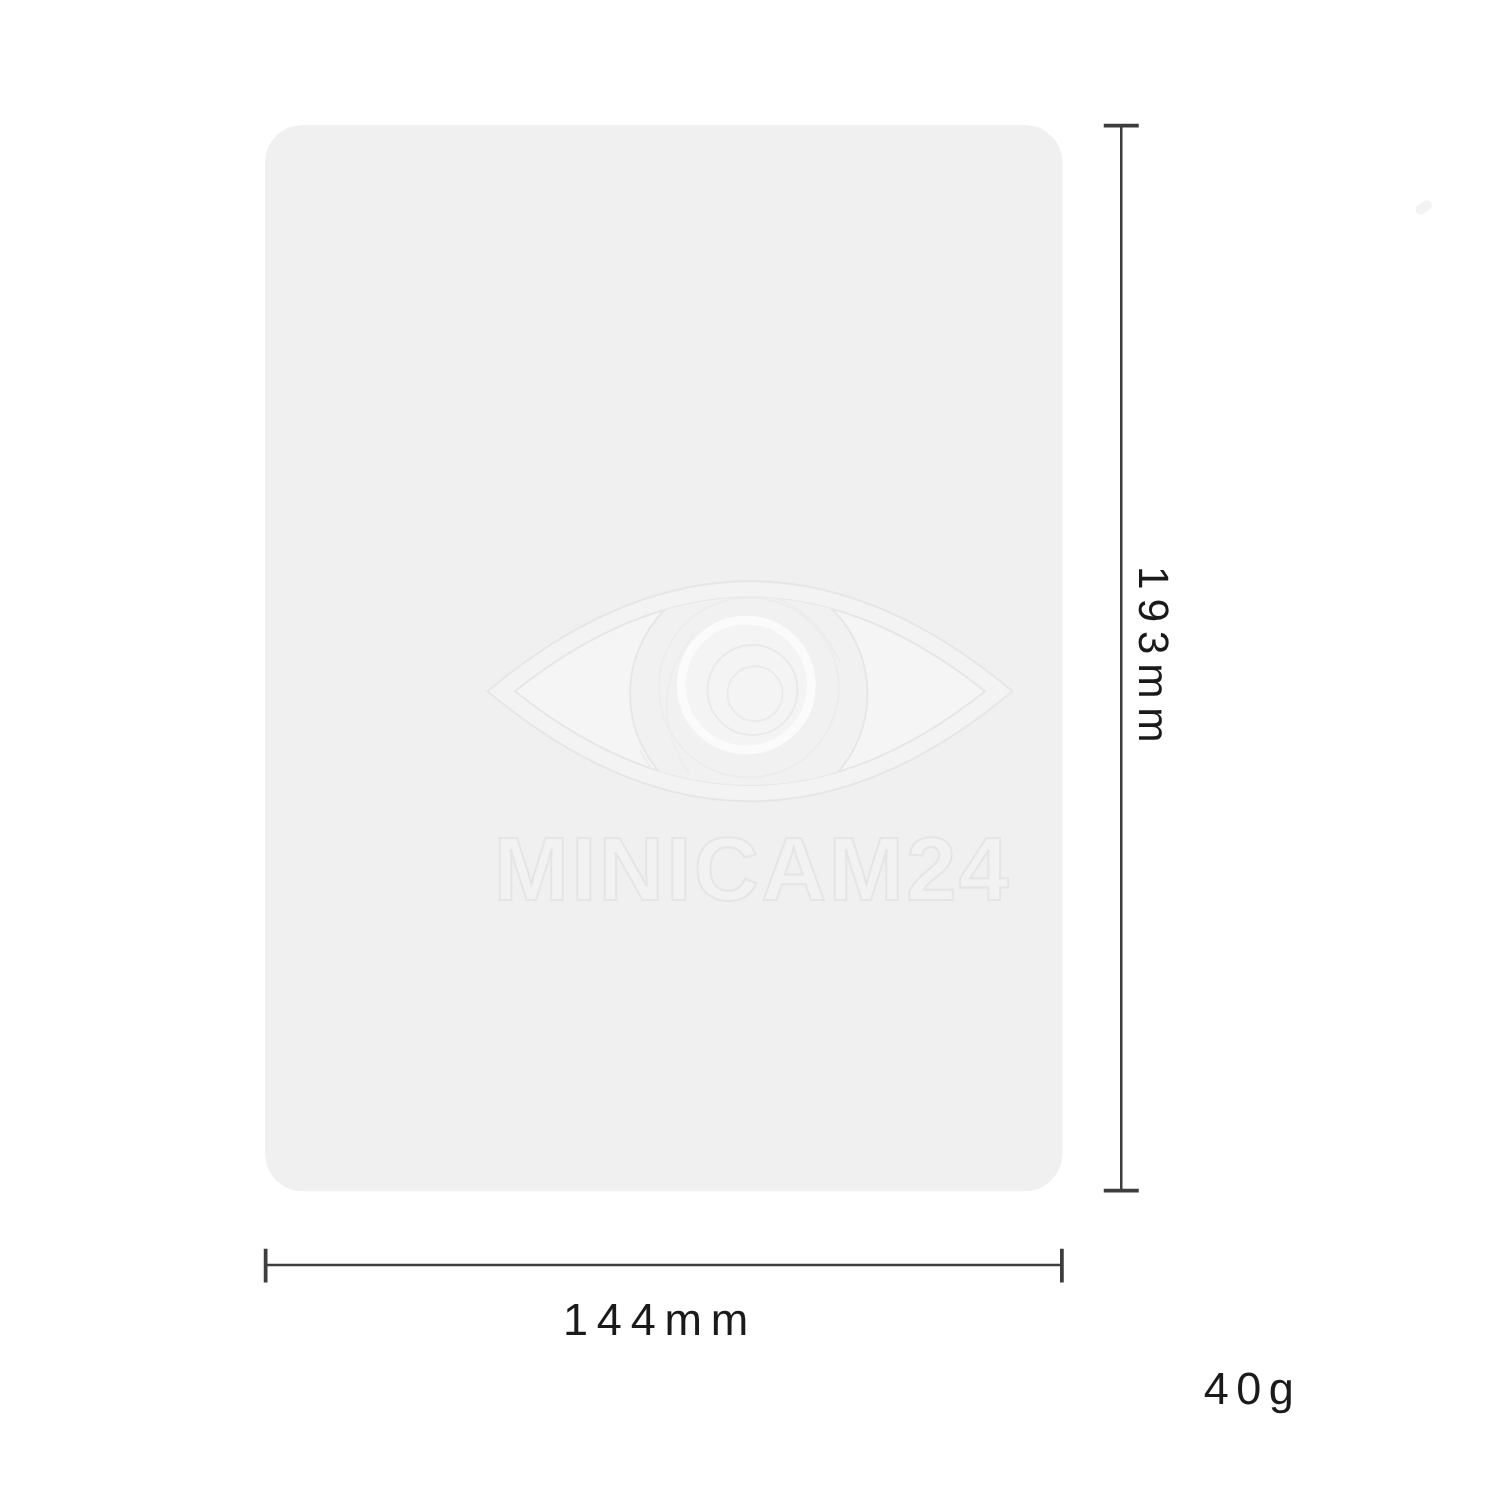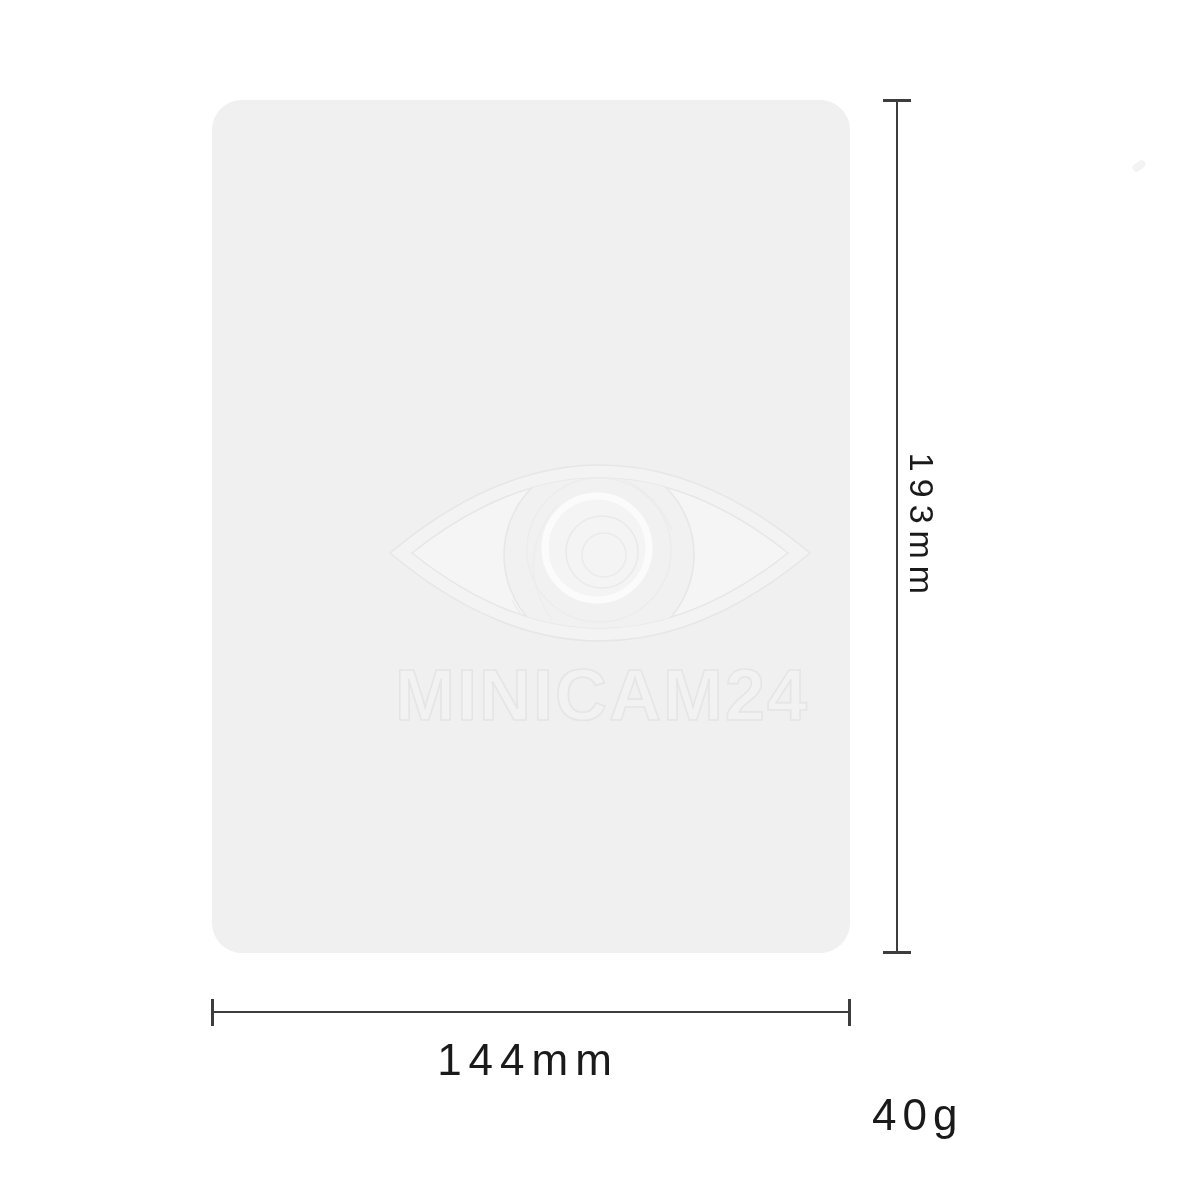--- a/index.html
+++ b/index.html
@@ -43,44 +43,44 @@
   .v-cap-top   { left: 883px; top: 99px;  width: 28px; height: 3px;  }
   .v-cap-bot   { left: 883px; top: 951px; width: 28px; height: 3px;  }
   .h-line      { left: 212px; top: 1011px; width: 638px; height: 2px; }
   .h-cap-left  { left: 211px; top: 999px;  width: 3px;  height: 27px; }
   .h-cap-right { left: 848px; top: 999px;  width: 3px;  height: 27px; }
 
   
   .dim-label {
     position: absolute;
     color: #1a1a1a;
-    font-size: 44px;
+    font-size: 36px;
     letter-spacing: 7px;
     white-space: nowrap;
     text-align: center;
   }
   .label-height {
     left: 772px;
     top: 507px;
     width: 300px;
     height: 40px;
     line-height: 40px;
     font-size: 34px;
     transform: rotate(90deg);
   }
   .label-width {
     left: 378px;
     top: 1035px;
     width: 300px;
   }
   .label-weight {
-    left: 872px;
+    left: 912px;
     top: 1090px;
     width: 180px;
-    text-align: left;
+    text-align: center;
     letter-spacing: 6px;
   }
 
   
   .faint-artifact {
     position: absolute;
     left: 1132px;
     top: 162px;
     width: 14px;
     height: 8px;

